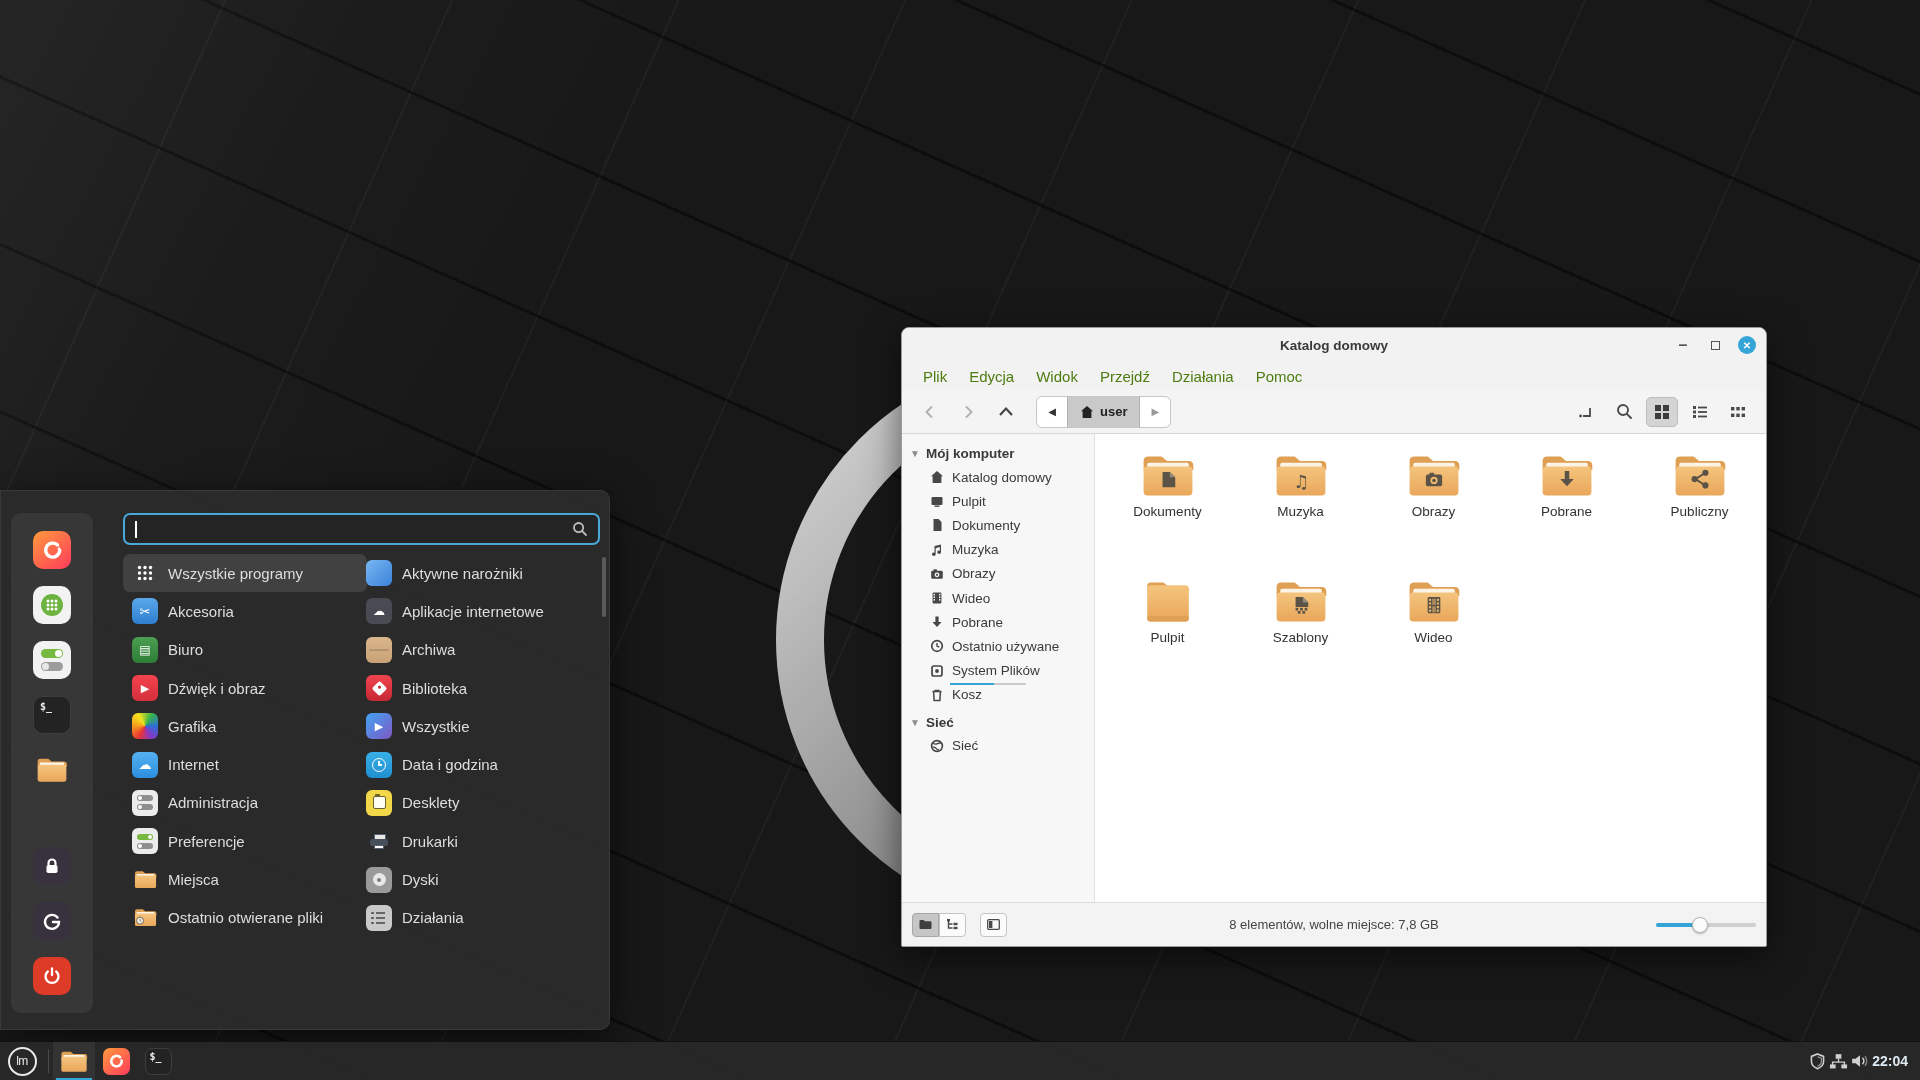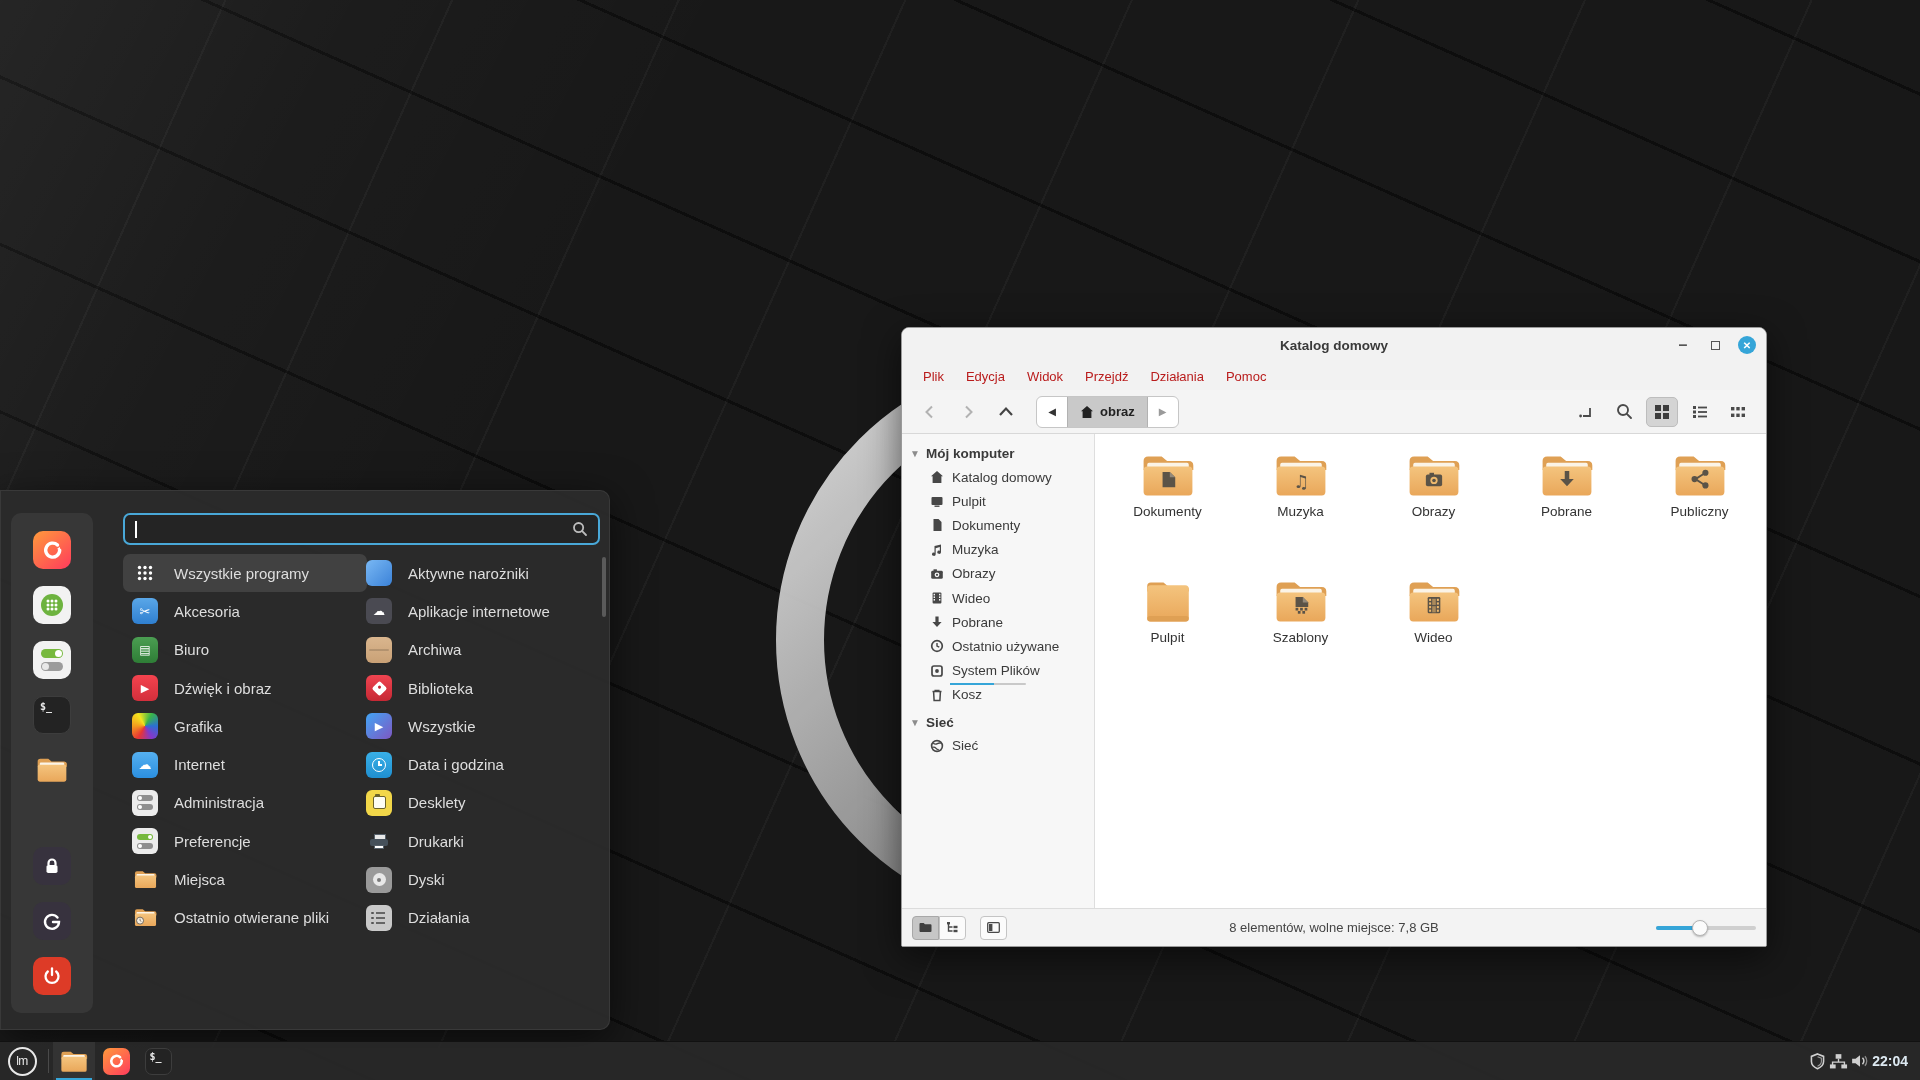--- a/index.html
+++ b/index.html
@@ -41,21 +41,21 @@
   .tog-on{background:#77b93e}.tog-on .knob{right:1px}
   .tog-off{background:#9c9c9c}.tog-off .knob{left:1px;background:#e8e8e8}
   .search{
     position:absolute;left:122px;top:22px;width:477px;height:32px;background:#242424;
     border:2px solid #49a8d8;border-radius:7px;display:flex;align-items:center;padding:0 10px;color:#eee;font-size:15px}
   .caret{width:1.5px;height:17px;background:#fff;margin-right:auto}
   .sicon{color:#bdbdbd;margin-left:auto}
   .mcol{position:absolute;top:63px;width:244px}
   .mcol-left{left:122px}
   .mcol-right{left:356px}
-  .mi{height:38.3px;display:flex;align-items:center;gap:16px;padding:0 0 0 9px;border-radius:7px;cursor:pointer;color:#dedede;font-size:15px}
+  .mi{height:38.3px;display:flex;align-items:center;gap:10px;padding:0 0 0 9px;border-radius:7px;cursor:pointer;color:#dedede;font-size:15px}
   .mi.sel{background:#414141}
   .mi-label{white-space:nowrap}
   .tile{width:26px;height:26px;border-radius:6px;flex:none;display:flex;align-items:center;justify-content:center;color:#fff;font-size:13px;position:relative;overflow:hidden}
   .c-akcesoria{background:linear-gradient(180deg,#5aa7e8,#2f7fd0)}
   .c-biuro{background:linear-gradient(180deg,#4b9e52,#2e7d36);font-size:12px}
   .c-av{background:linear-gradient(180deg,#f4434e,#d32f3c);font-size:11px}
   .c-grafika{background:conic-gradient(from 210deg,#e83535,#f59b1e,#f5e31e,#39b54a,#2b6fd4,#8438c9,#e83535)}
   .c-internet{background:linear-gradient(180deg,#55b0f0,#2b8fe0)}
   .c-admin,.c-pref{background:#ececec;flex-direction:column;gap:3px}
   .bar-pill{width:16px;height:6px;border-radius:3px;background:#8f8f8f;position:relative}
@@ -100,41 +100,41 @@
   .window{position:absolute;left:901px;top:327px;width:866px;height:620px;z-index:4;
     background:#fff;border-radius:8px 8px 2px 2px;box-shadow:0 10px 36px rgba(0,0,0,.55);border:1px solid #9a9a9a;display:flex;flex-direction:column;overflow:hidden}
   .titlebar{height:34px;background:#f2f2f2;display:flex;align-items:center;position:relative;flex:none}
   .title{position:absolute;left:0;right:0;text-align:center;font-size:13.5px;font-weight:700;color:#3a3a3a}
   .winbtns{margin-left:auto;display:flex;align-items:center;gap:14px;padding-right:10px;z-index:1}
   .wb{width:18px;height:18px;display:flex;align-items:center;justify-content:center;color:#555;cursor:pointer}
   .wb-min{font-weight:700}
   .wb-max i{width:9px;height:9px;border:1.4px solid #555;display:block}
   .wb-close{background:var(--accent);border-radius:50%;color:#fff;font-size:10px;font-weight:700}
   .menubar{height:28px;background:#f2f2f2;display:flex;align-items:center;padding-left:12px;gap:4px;flex:none}
-  .mb-item{font-size:13px;color:#b91c1c;padding:3px 9px;border-radius:4px;cursor:pointer}
+  .mb-item{font-size:15px;color:#4d7c0f;padding:3px 9px;border-radius:4px;cursor:pointer}
   .toolbar{height:44px;background:#f4f4f4;border-bottom:1px solid #d8d8d8;display:flex;align-items:center;padding:0 12px;gap:6px;flex:none}
   .tbtn{width:32px;height:30px;border-radius:5px;display:flex;align-items:center;justify-content:center;cursor:pointer}
   .tbtn.pressed{background:#d4d4d4;border:1px solid #bdbdbd}
   .crumbs{display:flex;align-items:stretch;height:32px;background:#fff;border:1px solid #c6c6c6;border-radius:6px;overflow:hidden;margin-left:8px}
   .crumb-arrow{width:30px;display:flex;align-items:center;justify-content:center;font-size:10px;color:#333;cursor:pointer}
   .crumb-arrow.dis{color:#9a9a9a}
   .crumb-cur{display:flex;align-items:center;gap:6px;background:#c9c9c9;border-left:1px solid #b2b2b2;border-right:1px solid #b2b2b2;padding:0 12px;font-size:13px;font-weight:700;color:#222;cursor:pointer}
   .tb-right{margin-left:auto;display:flex;align-items:center;gap:6px}
   .body{flex:1;display:flex;min-height:0}
   .sidebar{width:202px;background:#f7f7f7;border-right:1px solid #dedede;padding-top:8px;font-size:13.5px;color:#3a3a3a;overflow:hidden}
   .sb-head{display:flex;align-items:center;gap:6px;padding:4px 8px;font-weight:700;cursor:pointer}
   .sb-tri{color:#8c8c8c;font-size:10px}
   .sb-item{display:flex;align-items:center;gap:8px;padding:4.6px 8px 4.6px 28px;cursor:pointer;position:relative}
   .sb-item svg{flex:none}
   .fsbar{position:absolute;left:48px;top:24px;width:76px;height:2.5px;background:#c9c9c9;border-radius:1px}
   .fsbar::before{content:"";position:absolute;left:0;top:0;height:100%;width:58%;background:var(--accent)}
   .mainarea{flex:1;background:#fff;padding:18px 0 0 6px;display:grid;grid-template-columns:repeat(5,133px);grid-auto-rows:126px;justify-content:start;align-content:start}
   .file{display:flex;flex-direction:column;align-items:center;gap:5px;cursor:pointer}
   .file span{font-size:13.5px;color:#333}
-  .statusbar{height:38px;background:#f3f3f3;border-top:1px solid #dcdcdc;display:flex;align-items:center;padding:12px 10px;position:relative;flex:none}
+  .statusbar{height:44px;background:#f3f3f3;border-top:1px solid #dcdcdc;display:flex;align-items:center;padding:12px 10px;position:relative;flex:none}
   .st-group{display:flex}
   .st-btn{width:27px;height:24px;background:#fbfbfb;border:1px solid #c4c4c4;display:flex;align-items:center;justify-content:center;cursor:pointer}
   .st-btn:first-child{border-radius:4px 0 0 4px}
   .st-btn:last-child{border-radius:0 4px 4px 0}
   .st-btn.pressed{background:#c6c6c6;border-color:#a8a8a8}
   .st-single{border-radius:4px !important;margin-left:14px}
   .st-text{position:absolute;left:0;right:0;text-align:center;font-size:13px;color:#444}
   .zoomslider{margin-left:auto;width:100px;height:16px;position:relative;cursor:pointer;z-index:1}
   .zs-track{position:absolute;top:6px;left:0;right:0;height:4.5px;border-radius:3px;background:#cfcfcf}
   .zs-fill{position:absolute;top:6px;left:0;width:44px;height:4.5px;border-radius:3px;background:var(--accent)}
@@ -539,21 +539,21 @@
         <svg width="18" height="18" viewBox="0 0 18 18">
           <path d="M3 12 L9 5.5 15 12" fill="none" stroke="#444" stroke-width="2.2"></path>
         </svg>
       </span>
     <span class="crumbs">
       <span class="crumb-arrow">◀</span>
       <span class="crumb-cur">
         <svg width="14" height="14" viewBox="0 0 14 14" fill="#222">
             <use href="#si-home"></use>
           </svg>
-        <span>obraz</span>
+        <span>user</span>
       </span>
       <span class="crumb-arrow dis">▶</span>
     </span>
     <span class="tb-right">
       <span class="tbtn">
           <svg width="16" height="16" viewBox="0 0 16 16">
             <path d="M5 12 h7 V4" fill="none" stroke="#4a4a4a" stroke-width="1.8"></path>
             <circle cx="2.6" cy="12" r="1.4" fill="#4a4a4a"></circle>
           </svg>
         </span>

